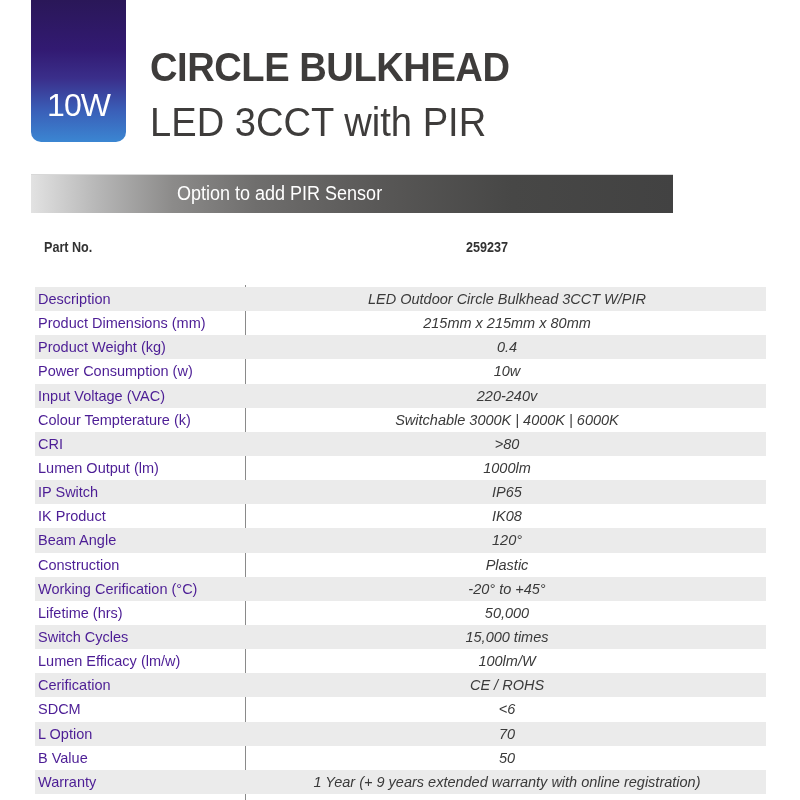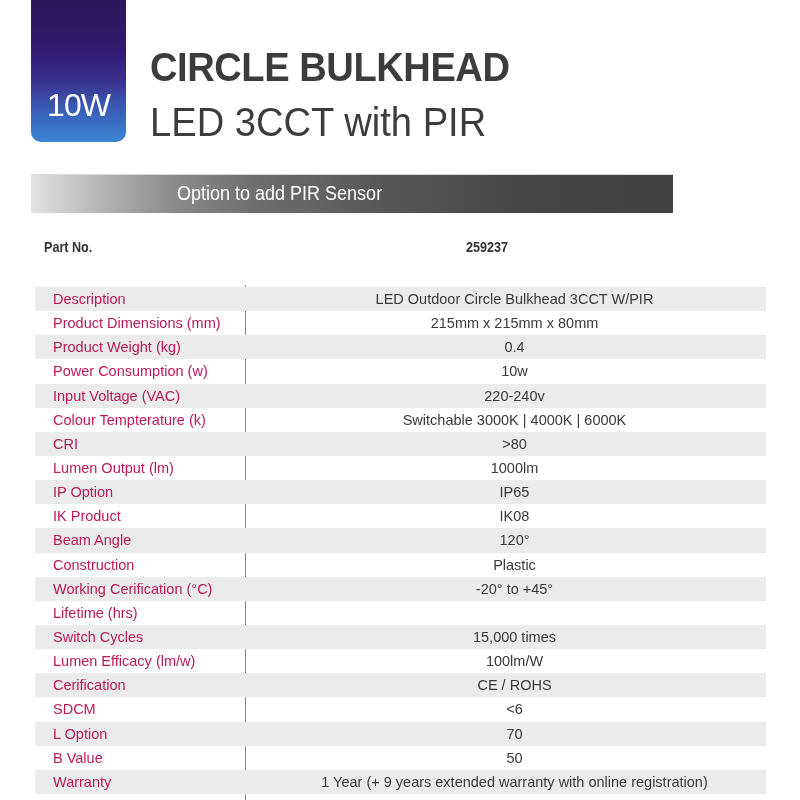--- a/index.html
+++ b/index.html
@@ -10,22 +10,22 @@
   .title { position:absolute; left:150px; top:44px; font-size:41px; font-weight:bold; color:#3e3c3b; letter-spacing:-0.5px; transform:scaleX(0.93); transform-origin:left; white-space:nowrap; }
   .subtitle { position:absolute; left:150px; top:99px; font-size:41px; color:#3e3c3b; transform:scaleX(0.93); transform-origin:left; white-space:nowrap; }
   .banner { position:absolute; left:31px; top:174px; width:642px; height:38px;
     background:linear-gradient(90deg,#e2e2e2 0%,#b8b8b8 10%,#8c8b8a 22%,#6f6e6d 35%,#585756 55%,#474746 75%,#424242 100%); border-top:1px solid #d8d8d8; }
   .banner-text { position:absolute; left:146px; top:7px; color:#ffffff; font-size:20px; transform:scaleX(0.9); transform-origin:left; white-space:nowrap; }
   .part-label { position:absolute; left:44px; top:239px; font-size:14px; font-weight:bold; color:#333; transform:scaleX(0.9); transform-origin:left; }
   .part-value { position:absolute; left:466px; top:239px; font-size:14px; font-weight:bold; color:#333; transform:scaleX(0.9); transform-origin:left; }
   .table { position:absolute; left:35px; top:287px; width:731px; }
   .row { height:24.15px; display:flex; align-items:center; position:relative; }
   .row.shade { background:#ebebeb; }
-  .cell-label { width:210px; padding-left:18px; font-size:14.5px; color:#be185d; white-space:nowrap; }
-  .cell-value { flex:1; text-align:center; font-size:14.5px; color:#3a3a3a; white-space:nowrap; }
+  .cell-label { width:210px; padding-left:3px; font-size:14.5px; color:#4c1d95; white-space:nowrap; }
+  .cell-value { flex:1; text-align:center; font-size:14.5px; color:#3a3a3a; white-space:nowrap;font-style:italic; }
   .divider { position:absolute; left:210px; top:-2px; width:1px; background:#8a8a8a; height:517px; }
 </style>
 </head>
 <body>
 
 <div class="badge">
   <div class="badge-text">10W</div>
 </div>
 <div class="title">CIRCLE BULKHEAD</div>
 <div class="subtitle">LED 3CCT with PIR</div>
@@ -65,41 +65,42 @@
     </div>
   <div class="row shade">
       <div class="cell-label">CRI</div>
       <div class="cell-value">&gt;80</div>
     </div>
   <div class="row">
       <div class="cell-label">Lumen  Output (lm)</div>
       <div class="cell-value">1000lm</div>
     </div>
   <div class="row shade">
-      <div class="cell-label">IP Option</div>
+      <div class="cell-label">IP Switch</div>
       <div class="cell-value">IP65</div>
     </div>
   <div class="row">
       <div class="cell-label">IK Product</div>
       <div class="cell-value">IK08</div>
     </div>
   <div class="row shade">
       <div class="cell-label">Beam Angle</div>
       <div class="cell-value">120°</div>
     </div>
   <div class="row">
       <div class="cell-label">Construction</div>
       <div class="cell-value">Plastic</div>
     </div>
   <div class="row shade">
       <div class="cell-label">Working Cerification (°C)</div>
       <div class="cell-value">-20° to +45°</div>
     </div>
   <div class="row">
       <div class="cell-label">Lifetime (hrs)</div>
+      <div class="cell-value">50,000</div>
     </div>
   <div class="row shade">
       <div class="cell-label">Switch Cycles</div>
       <div class="cell-value">15,000 times</div>
     </div>
   <div class="row">
       <div class="cell-label">Lumen Efficacy (lm/w)</div>
       <div class="cell-value">100lm/W</div>
     </div>
   <div class="row shade">

